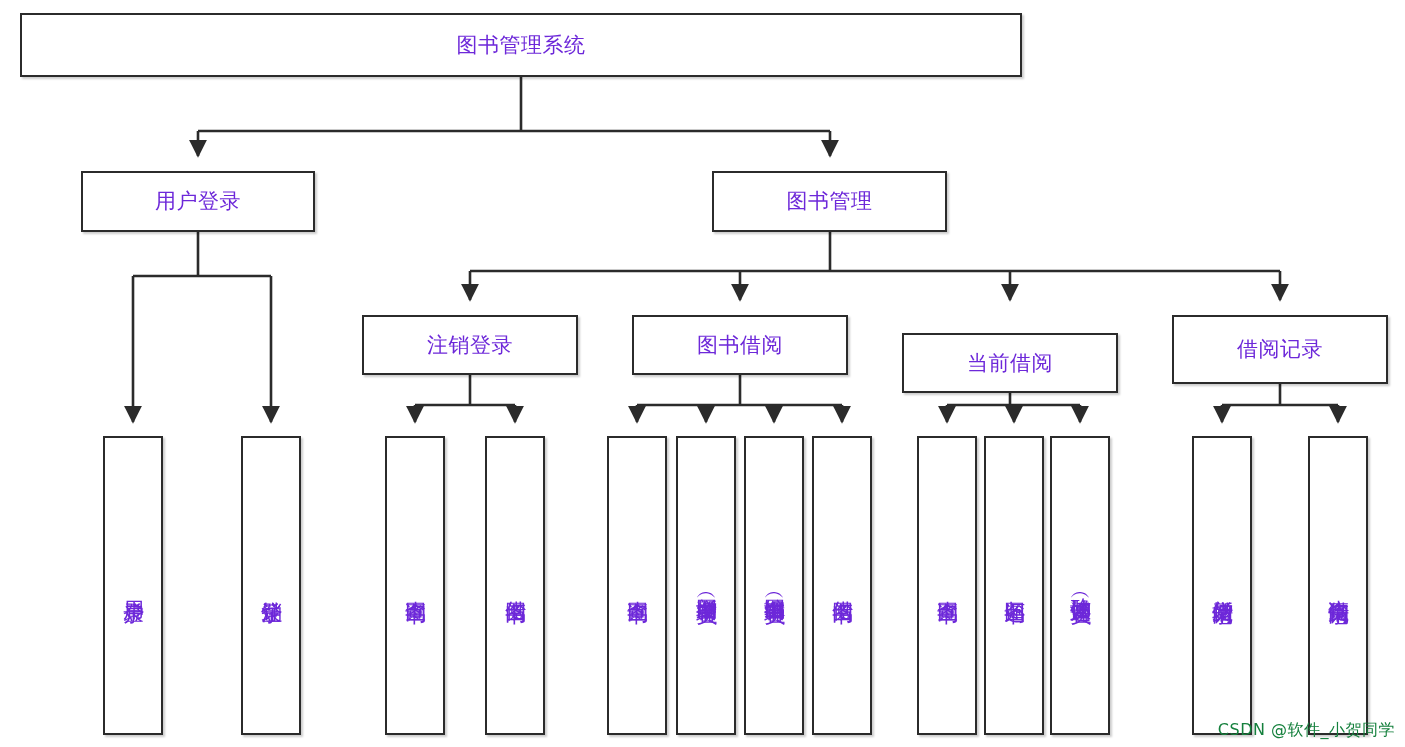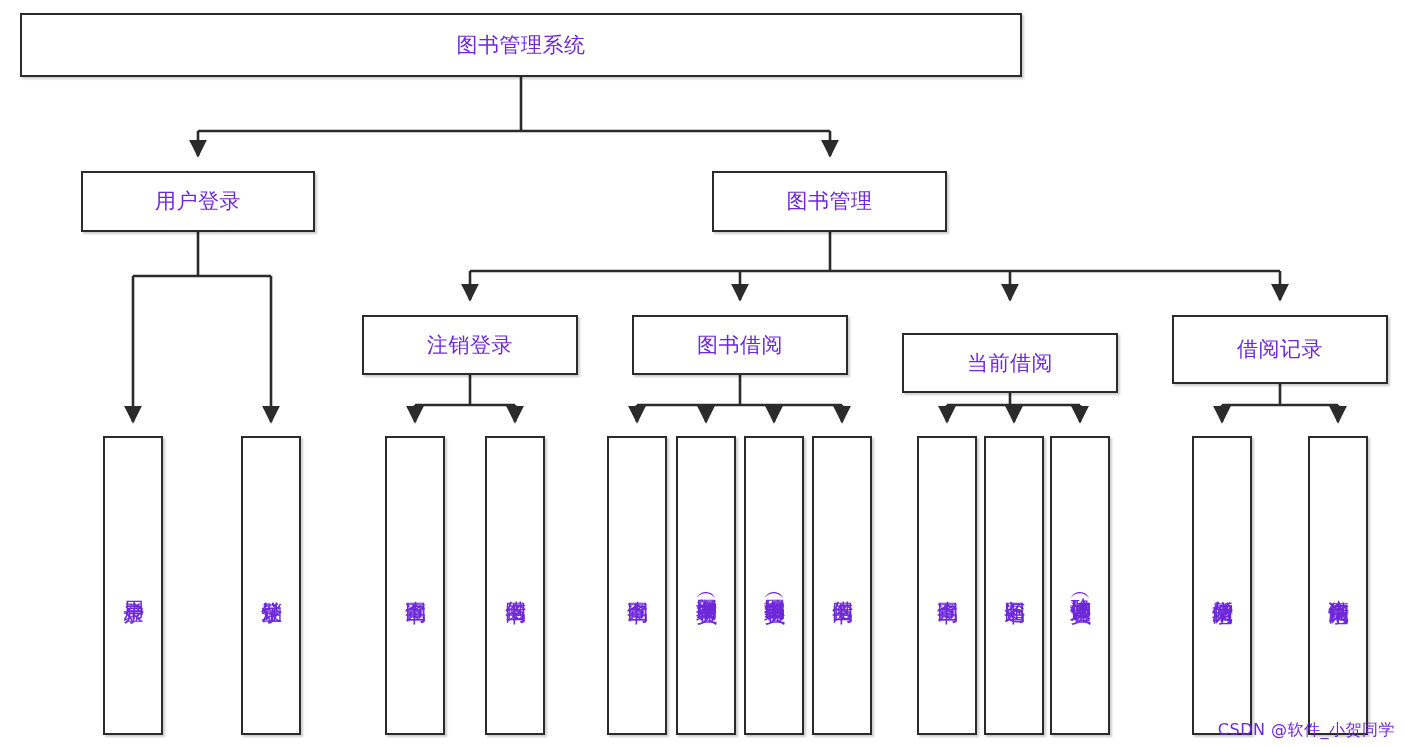--- a/index.html
+++ b/index.html
@@ -46,21 +46,21 @@
     text-orientation: upright;
     font-size: 21px;
     line-height: 1.12;
     letter-spacing: 1px;
   }
   .watermark {
     position: absolute;
     right: 10px;
     bottom: 6px;
     font-size: 16px;
-    color: #6d28d9;
+    color: #15803d;
     letter-spacing: 0.5px;
     white-space: nowrap;
     pointer-events: none;
     text-align: center;
   }
 </style>
 </head>
 <body>
 
 <div id="canvas">

